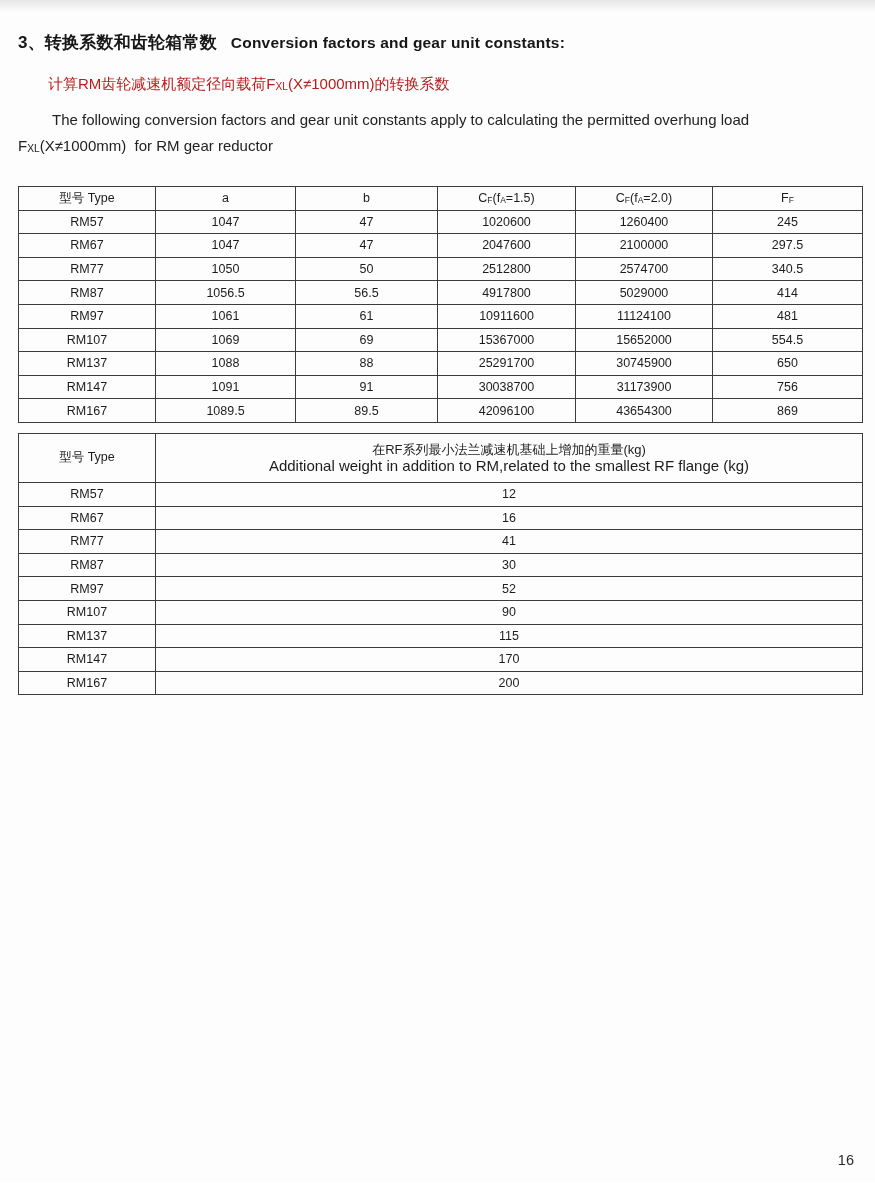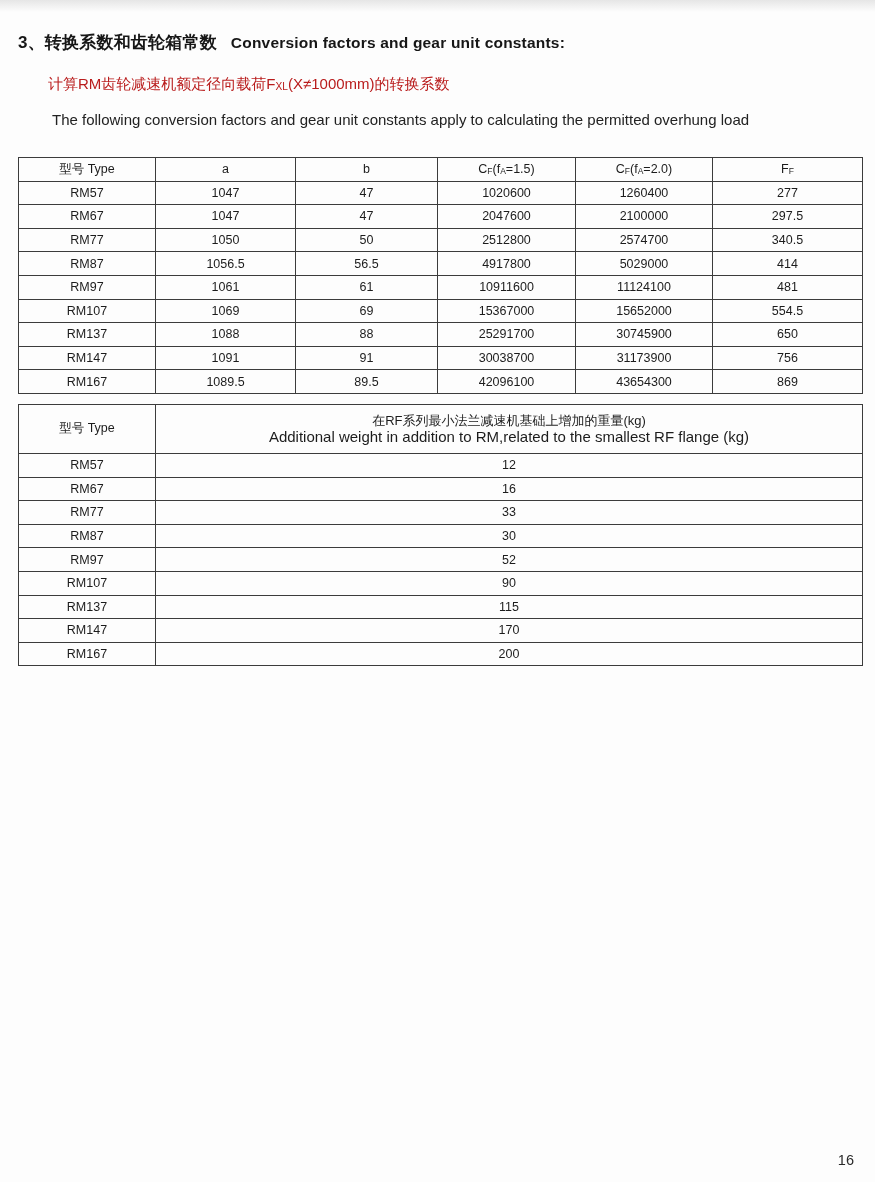--- a/index.html
+++ b/index.html
@@ -66,20 +66,21 @@
 <div class="page">
   <div class="scan-band"></div>
   <div class="content">
 
     <h2 class="sec-heading"><span class="h-zh">3、转换系数和齿轮箱常数</span><span class="h-en">Conversion factors and gear unit constants:</span></h2>
 
     <p class="para-zh"><span>计算RM齿轮减速机额定径向载荷F</span><span class="sb">XL</span><span>(X≠1000mm)的转换系数</span></p>
 
     <p class="para-en">
         <span class="indent">The following conversion factors and gear unit constants apply to calculating the permitted overhung load</span>
+        <span class="line2"><span>F</span><span class="sb">XL</span><span>(X≠1000mm)&nbsp; for RM gear reductor</span></span>
       </p>
 
     <table class="table1">
       <colgroup>
         <col style="width:137px">
           <col style="width:140px">
           <col style="width:142px">
         <col style="width:138px">
           <col style="width:137px">
           <col style="width:150px">
@@ -94,21 +95,21 @@
           <th><span>F</span><span class="sb">F</span></th>
         </tr>
       </thead>
       <tbody>
         <tr>
           <td>RM57</td>
           <td>1047</td>
           <td>47</td>
           <td>1020600</td>
           <td>1260400</td>
-          <td>277</td>
+          <td>245</td>
         </tr>
         <tr>
           <td>RM67</td>
           <td>1047</td>
           <td>47</td>
           <td>2047600</td>
           <td>2100000</td>
           <td>297.5</td>
         </tr>
         <tr>
@@ -189,21 +190,21 @@
         <tr>
           <td>RM57</td>
           <td>12</td>
         </tr>
         <tr>
           <td>RM67</td>
           <td>16</td>
         </tr>
         <tr>
           <td>RM77</td>
-          <td>33</td>
+          <td>41</td>
         </tr>
         <tr>
           <td>RM87</td>
           <td>30</td>
         </tr>
         <tr>
           <td>RM97</td>
           <td>52</td>
         </tr>
         <tr>

